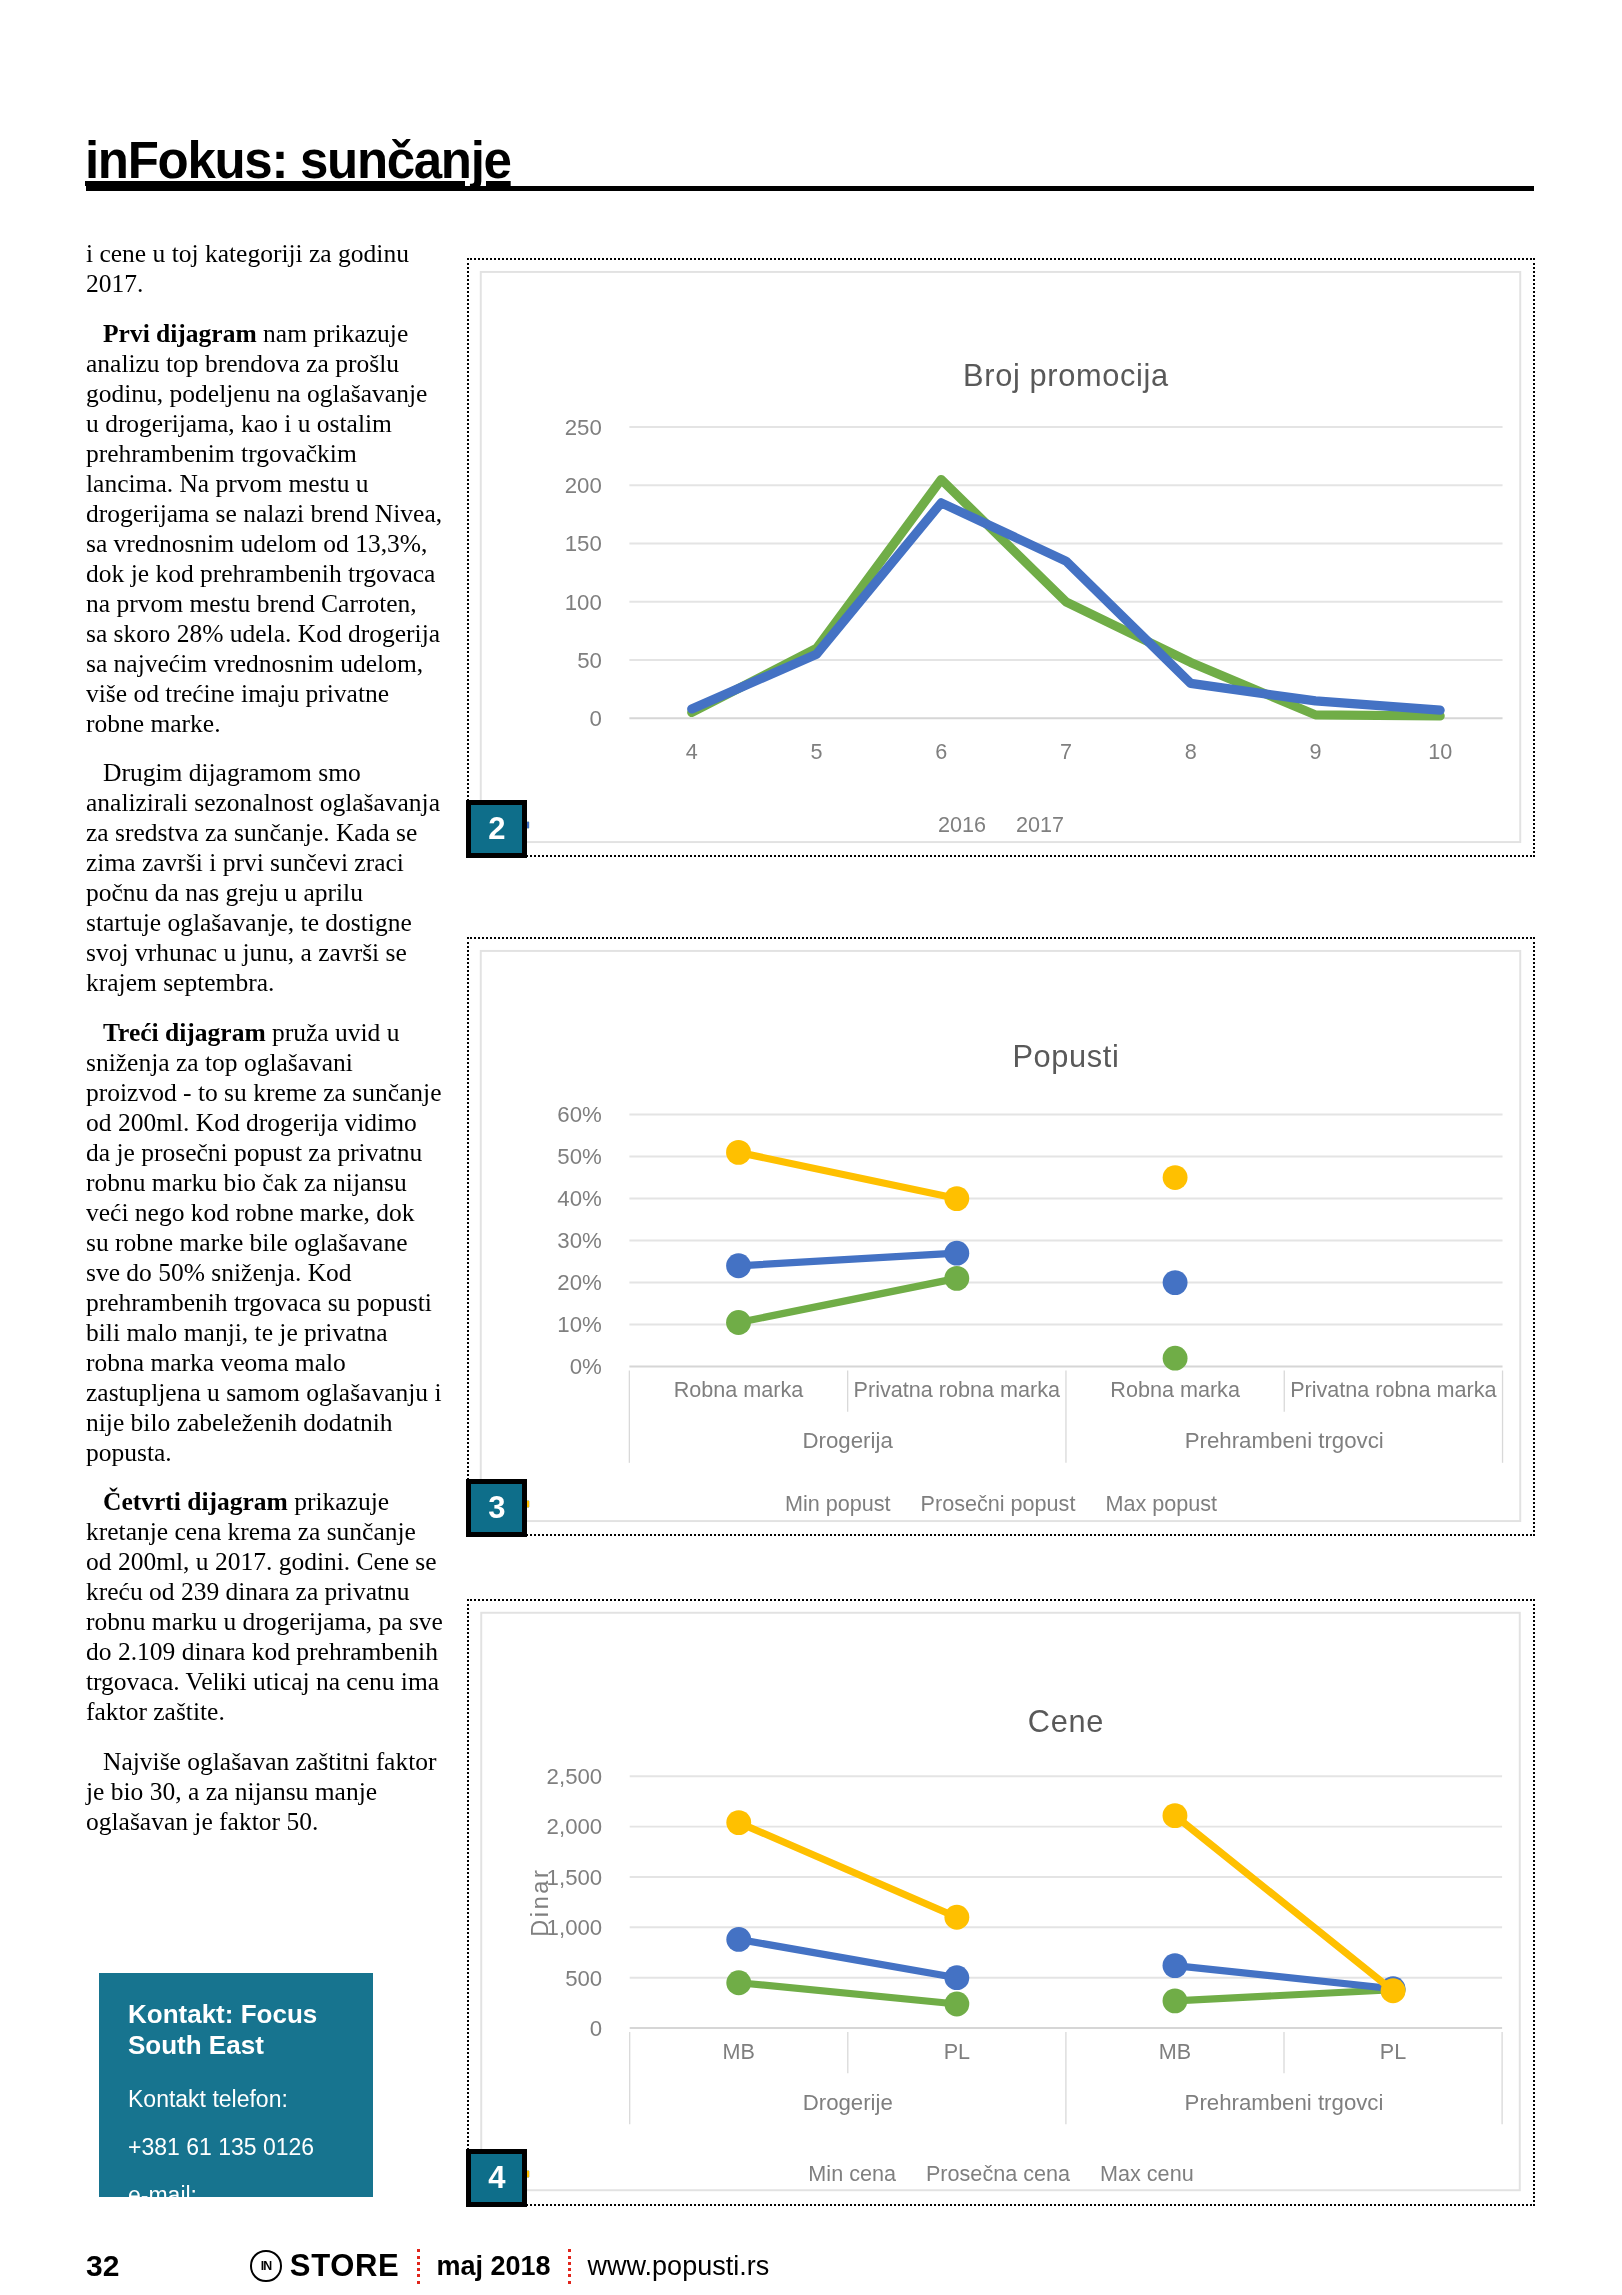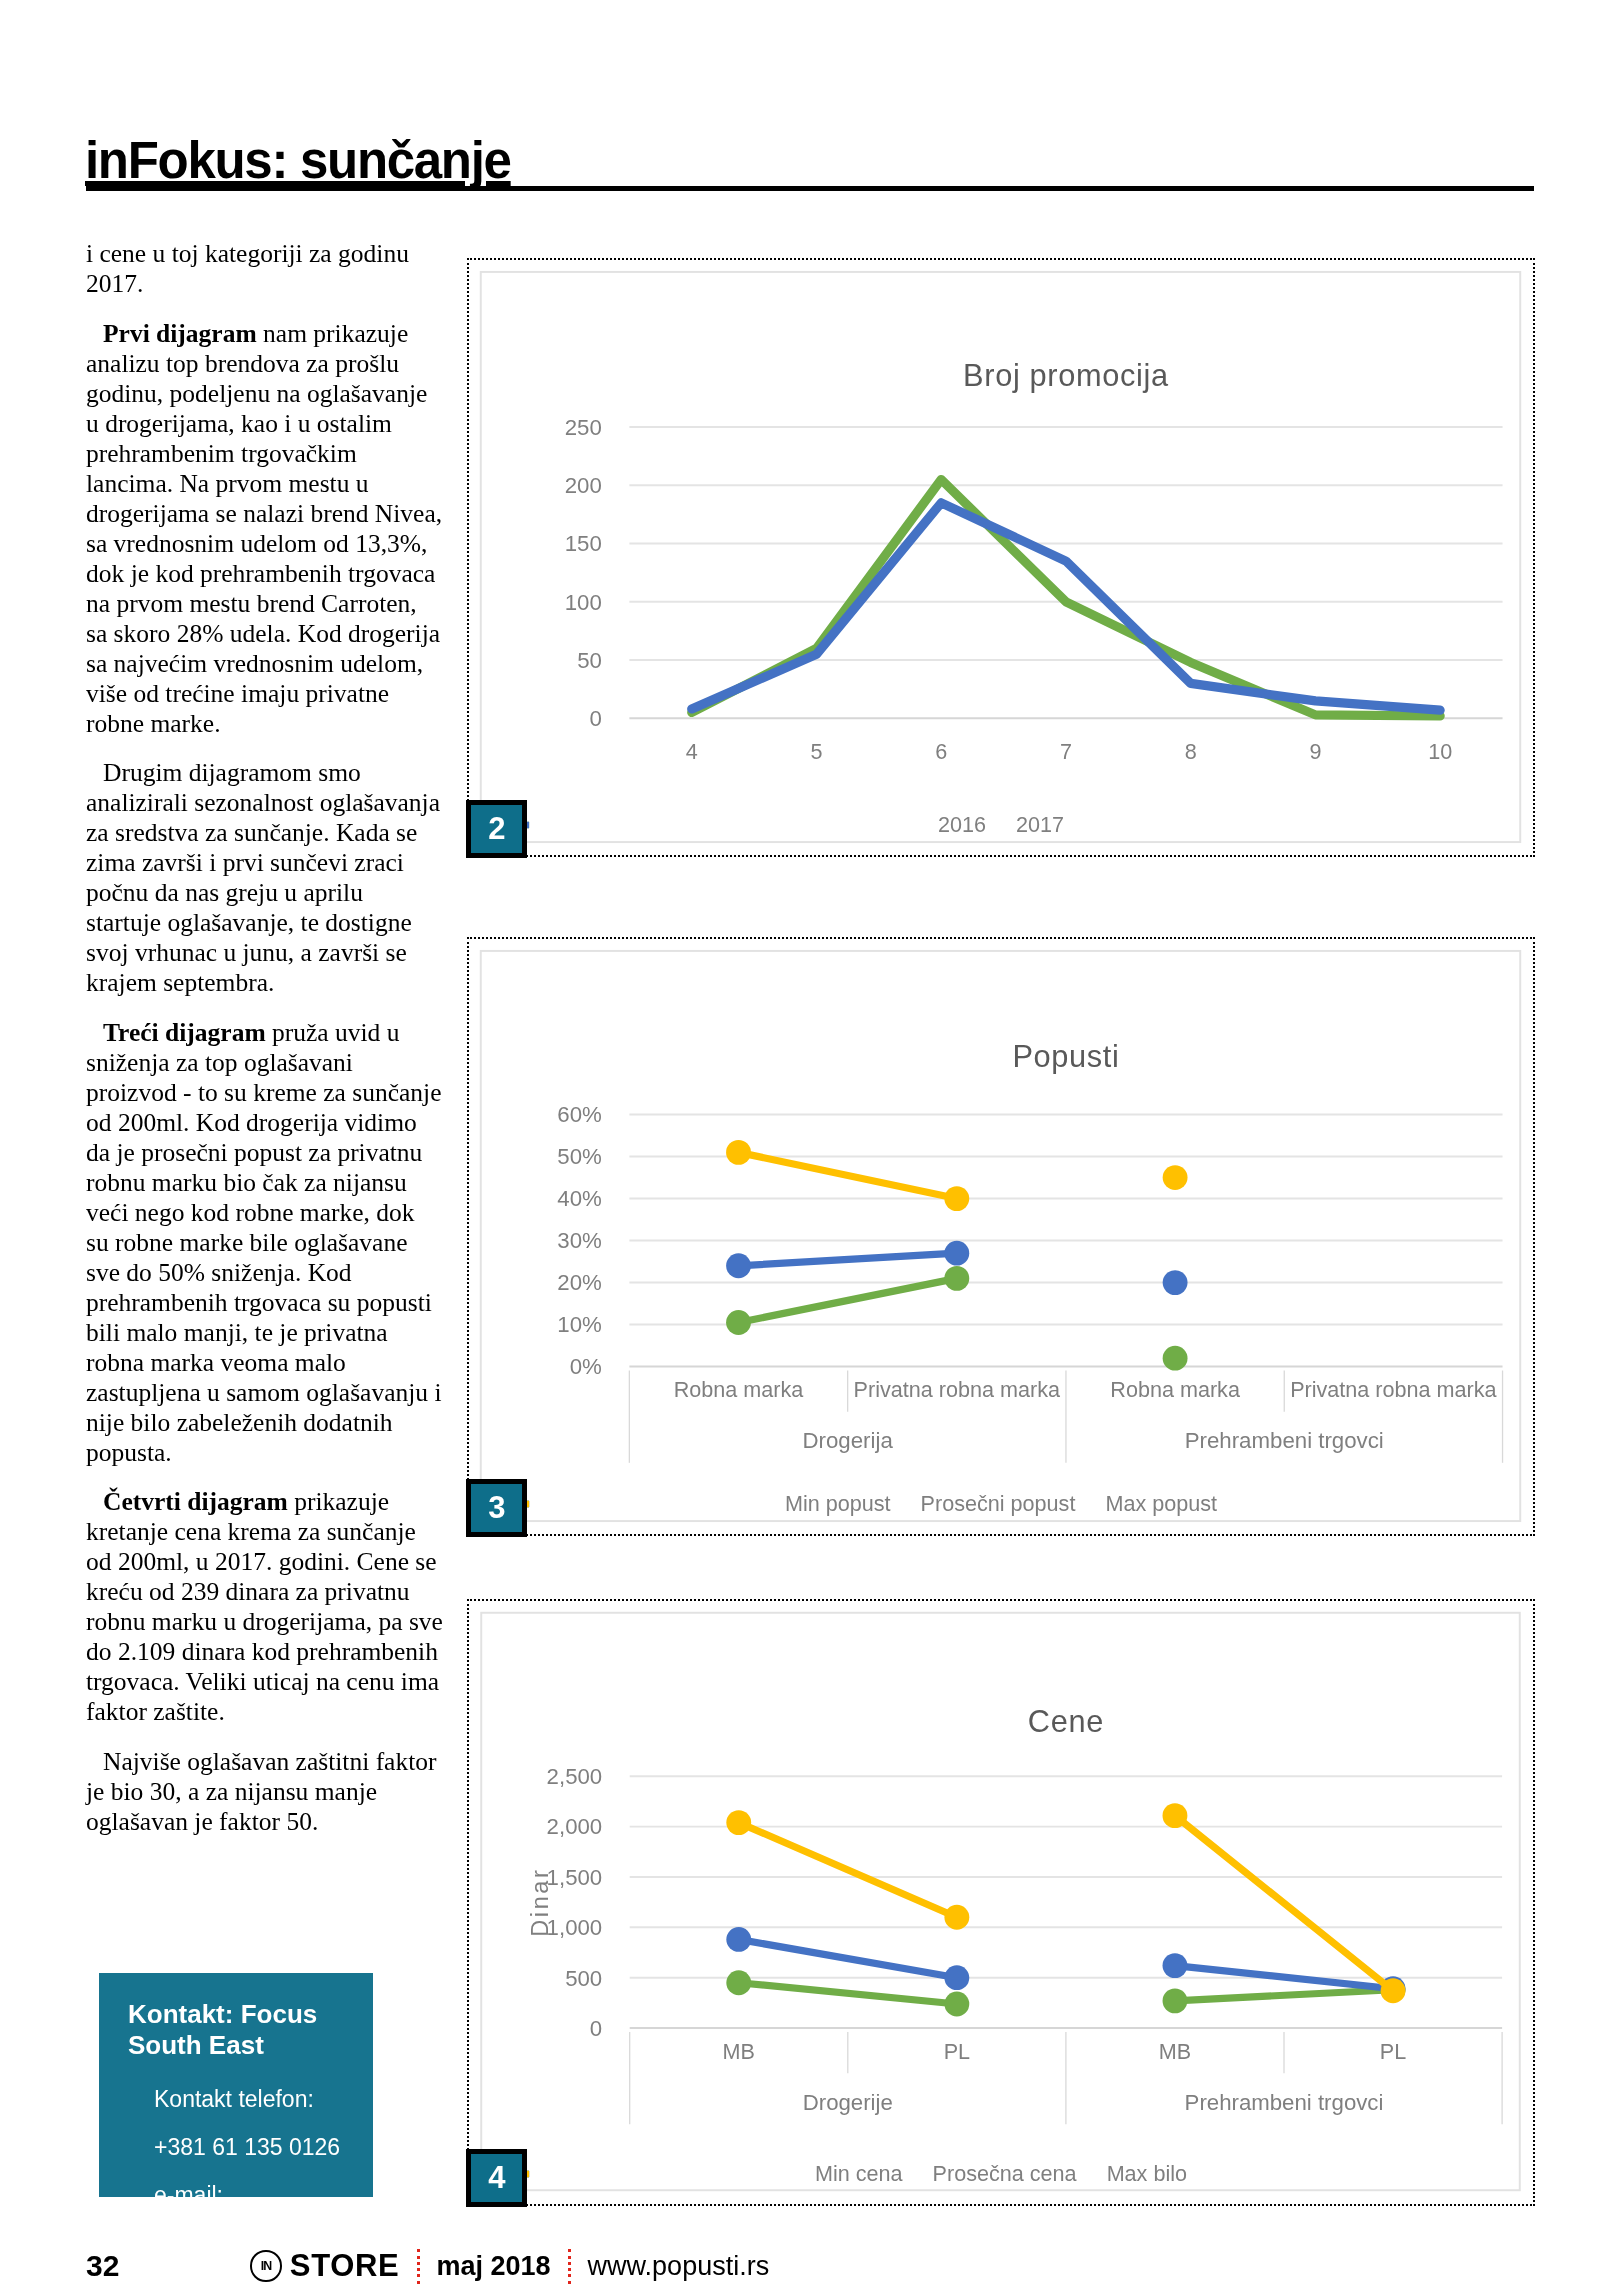--- a/index.html
+++ b/index.html
@@ -22,21 +22,21 @@
   .article p.indent { text-indent:17px; }
   .article b { font-weight:bold; }
 
   
   .contact-box {
     position:absolute; left:99px; top:1973px; width:274px; height:224px; box-sizing:border-box;
     background:#17748f; color:#fff; font-family:"Liberation Sans", sans-serif;
     padding:26px 13px 0 29px;
   }
   .contact-title { font-weight:bold; font-size:26px; margin-bottom:25px; }
-  .contact-line  { font-size:23px; margin-bottom:21px;margin-left:26px; }
+  .contact-line  { font-size:23px; margin-bottom:21px; }
   .contact-site  { font-weight:bold; font-size:26px; margin-top:2.6px; }
 
   
   .chart-box {
     position:absolute; left:467px; width:1068px; box-sizing:border-box;
     border:2.6px dotted #000; background:#fff;
   }
   #chartbox-0 { top:258px;  height:599px; }
   #chartbox-1 { top:937px; height:599px; }
   #chartbox-2 { top:1599px; height:607px; }
@@ -273,21 +273,21 @@
             <line x1="4" x2="92" y1="20" y2="20" stroke="#4472C4" stroke-width="10"></line>
             <circle cx="48" cy="20" r="13" fill="#4472C4"></circle>
           </svg>
           <span>Prosečna cena</span>
         </span>
         <span class="legend-item">
           <svg width="63" height="26" viewBox="0 0 96 40">
             <line x1="4" x2="92" y1="20" y2="20" stroke="#FFC000" stroke-width="10"></line>
             <circle cx="48" cy="20" r="13" fill="#FFC000"></circle>
           </svg>
-          <span>Max bilo</span>
+          <span>Max cenu</span>
         </span>
       </div>
     </div>
   <div class="chart-badge">4</div>
 </section>
 
 <div class="footer">
   <span class="page-num">32</span>
   <span class="logo-wrap">
     <span class="logo-circle">IN</span>

